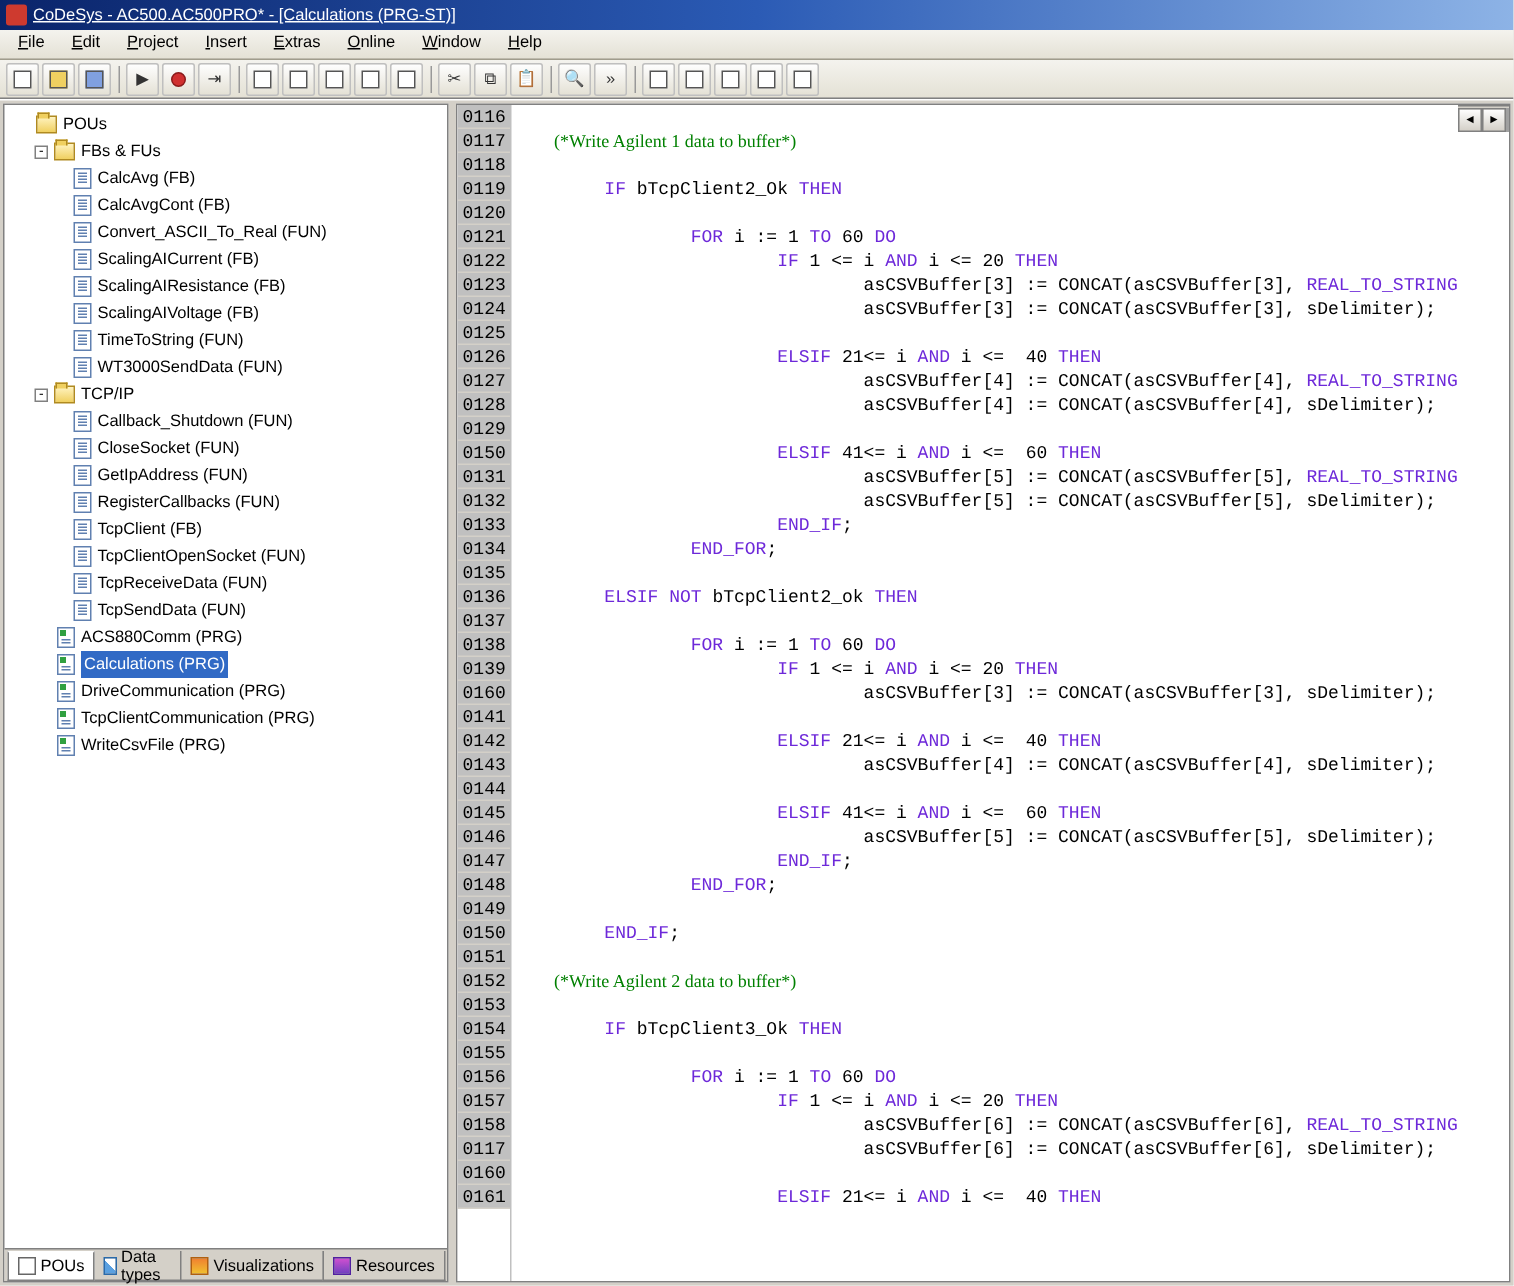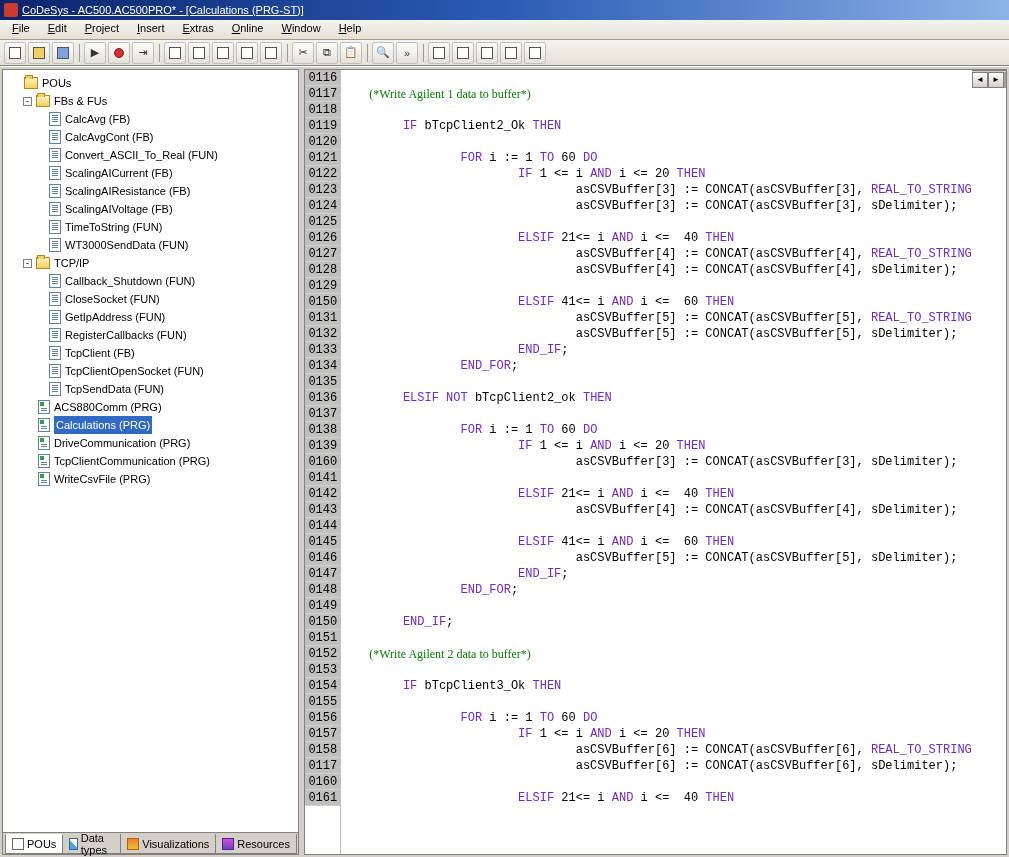--- a/index.html
+++ b/index.html
@@ -291,20 +291,24 @@
           <span class="file-icon"></span>
           <span>RegisterCallbacks (FUN)</span>
         </div>
         <div class="tree-node d2">
           <span class="file-icon"></span>
           <span>TcpClient (FB)</span>
         </div>
         <div class="tree-node d2">
           <span class="file-icon"></span>
           <span>TcpClientOpenSocket (FUN)</span>
+        </div>
+        <div class="tree-node d2">
+          <span class="file-icon"></span>
+          <span>TcpReceiveData (FUN)</span>
         </div>
         <div class="tree-node d2">
           <span class="file-icon"></span>
           <span>TcpSendData (FUN)</span>
         </div>
         <div class="tree-node d1">
           <span class="tog-blank"></span>
           <span class="prg-icon"></span>
           <span>ACS880Comm (PRG)</span>
         </div>

